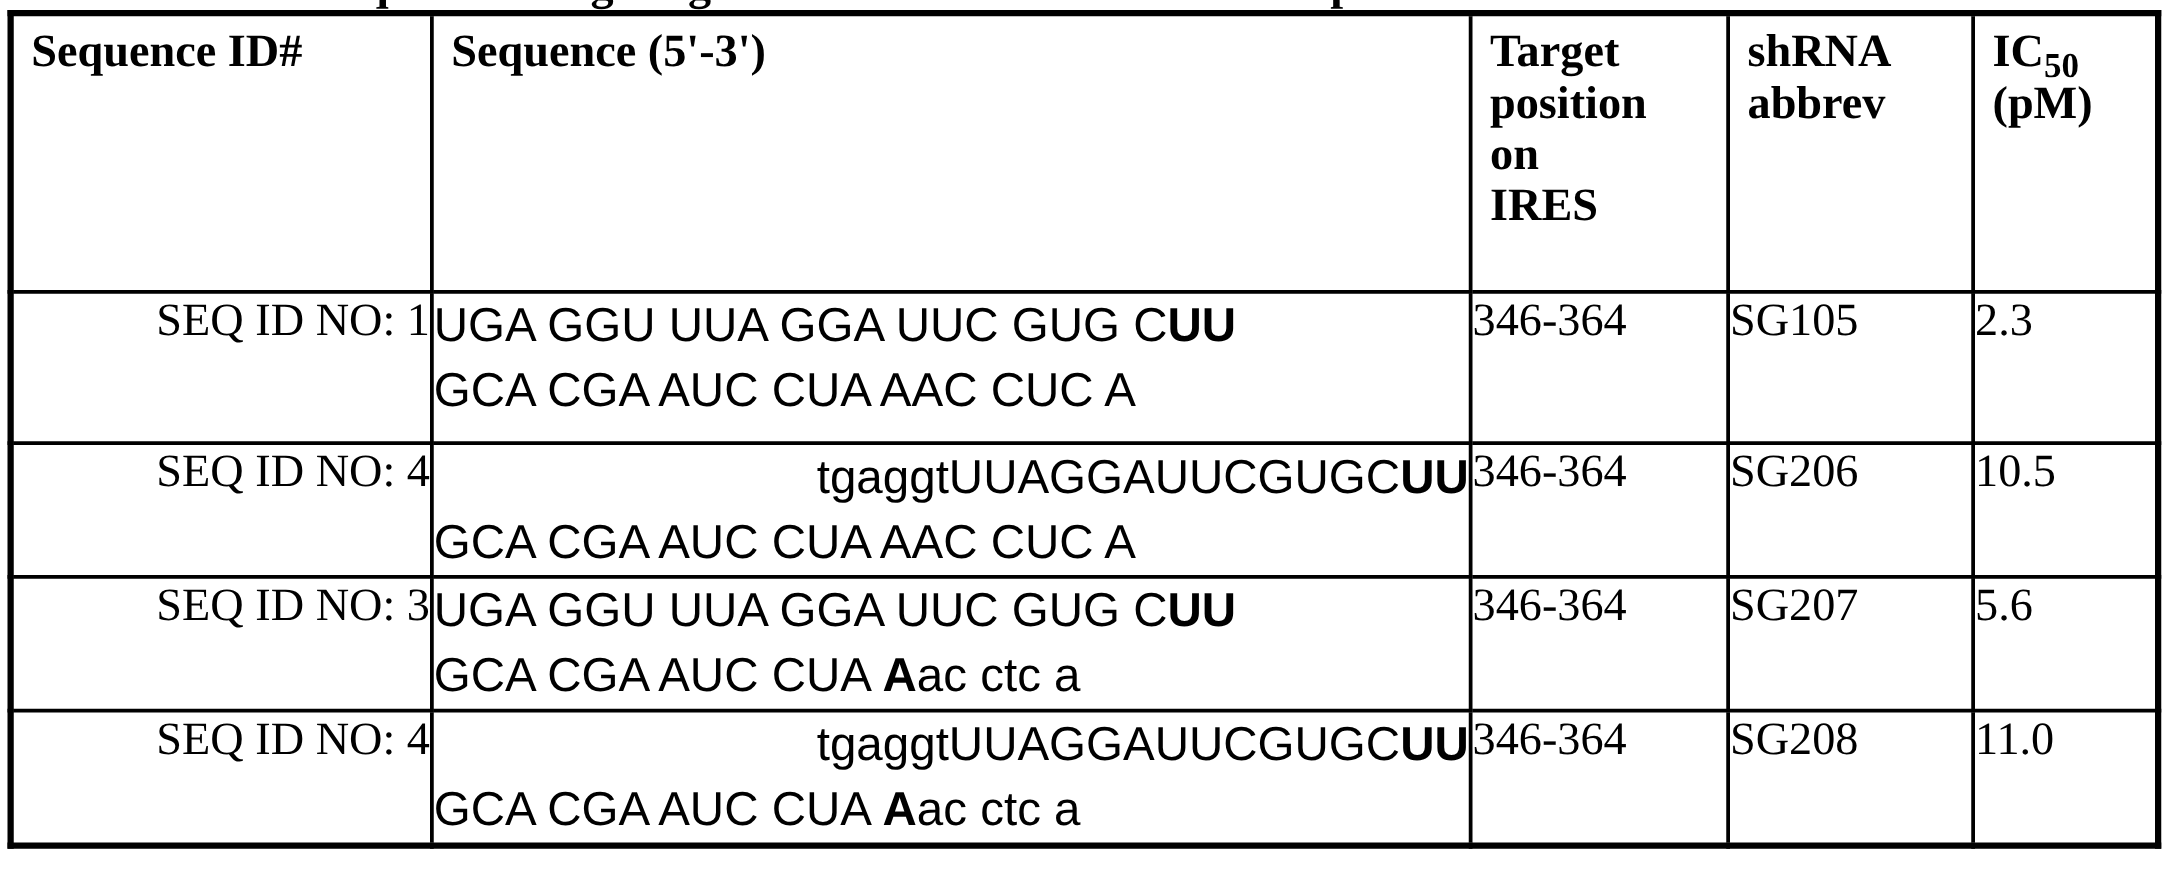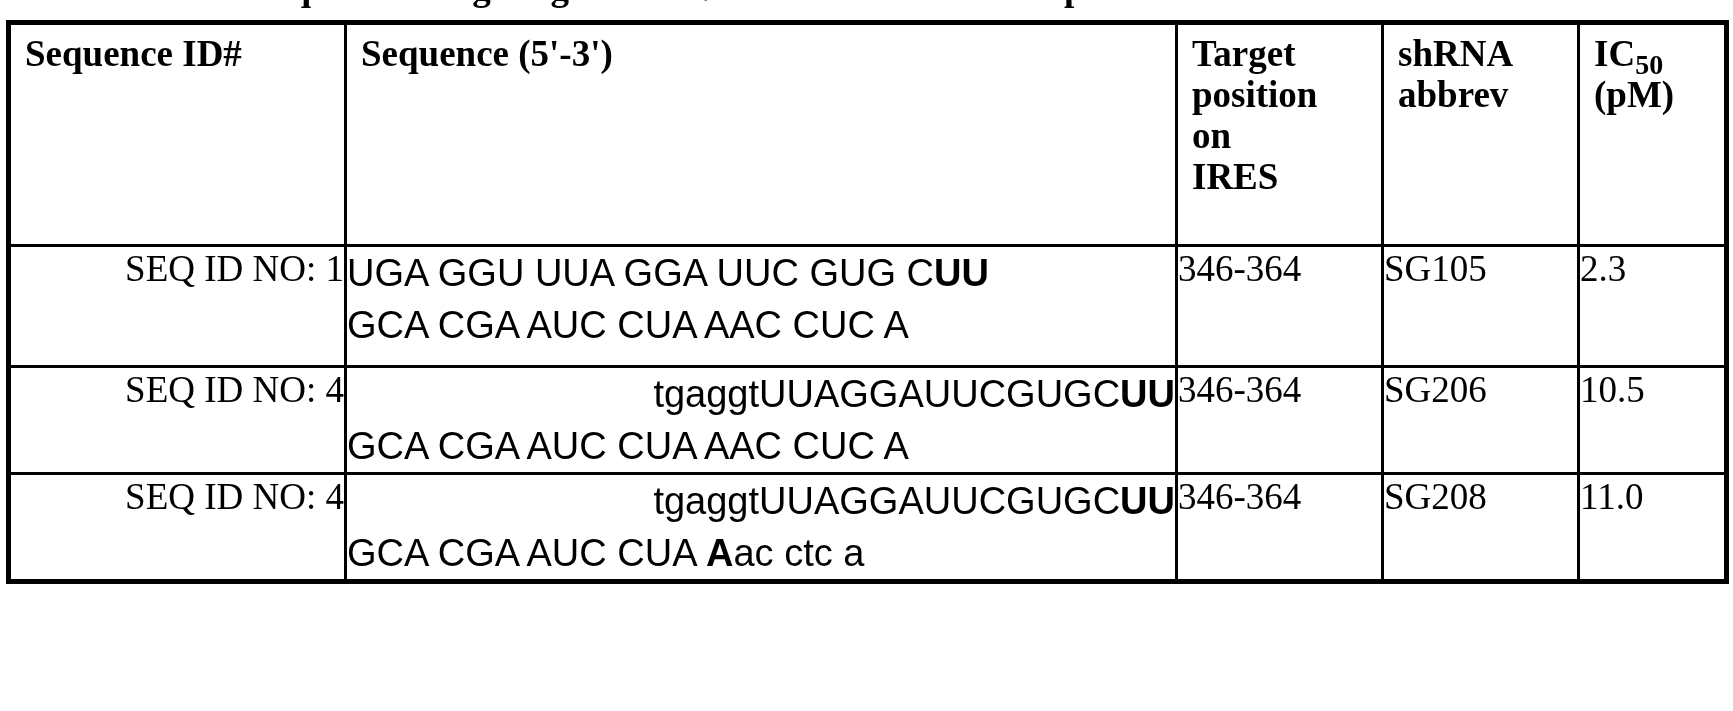--- a/index.html
+++ b/index.html
@@ -37,21 +37,21 @@
     font-size: 37px;
     line-height: 40px;
     white-space: nowrap;
     letter-spacing: 0px;
     padding-left: 4px;
   }
 
   table.seqtable {
     position: absolute;
     left: 6px;
-    top: 20px;
+    top: 8px;
     width: 1718px;
     border-collapse: collapse;
     table-layout: fixed;
     border: 5px solid #000;
     background: #ffffff;
   }
   table.seqtable td, table.seqtable th {
     border: 3px solid #000;
     vertical-align: top;
     padding: 0;
@@ -182,20 +182,30 @@
               <span>GUG</span>
               <span><span>C</span><b>UU</b></span>
           </span>
           <span class="seqline"><span>GCA CGA AUC CUA AAC CUC A</span><b></b><span></span></span>
         </td>
         <td class="cell-pos">346-364</td>
         <td class="cell-abbrev">SG206</td>
         <td class="cell-ic50">10.5</td>
       </tr>
 
+      <tr class="row-3">
+        <td class="cell-id">SEQ ID NO: 3</td>
+        <td class="cell-seq">
+          <span class="seqline"><span>UGA GGU UUA GGA UUC GUG C</span><b>UU</b></span>
+          <span class="seqline"><span>GCA CGA AUC CUA </span><b>A</b><span>ac ctc a</span></span>
+        </td>
+        <td class="cell-pos">346-364</td>
+        <td class="cell-abbrev">SG207</td>
+        <td class="cell-ic50">5.6</td>
+      </tr>
 
       <tr class="row-4">
         <td class="cell-id">SEQ ID NO: 4</td>
         <td class="cell-seq">
           <span class="seqline justified">
             <span>tga</span>
               <span>ggt</span>
               <span>UUA</span>
               <span>GGA</span>
               <span>UUC</span>

